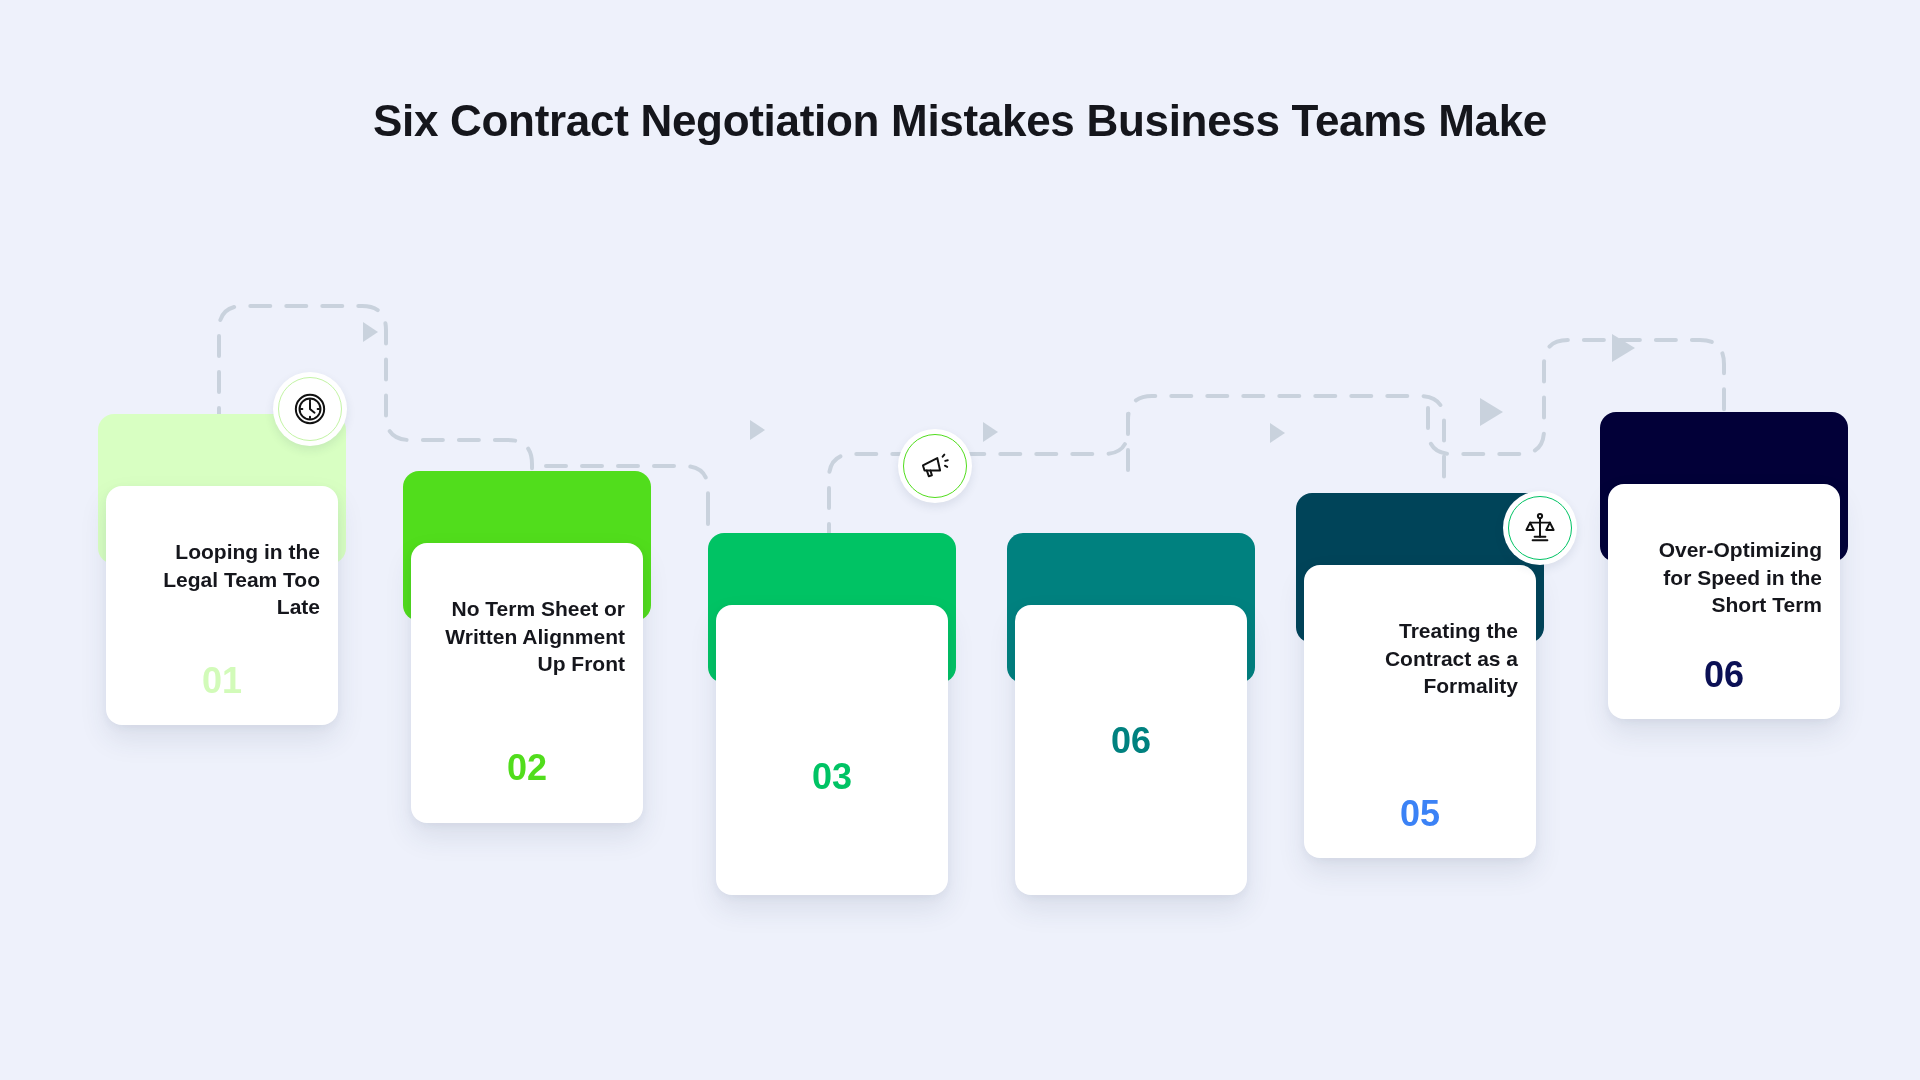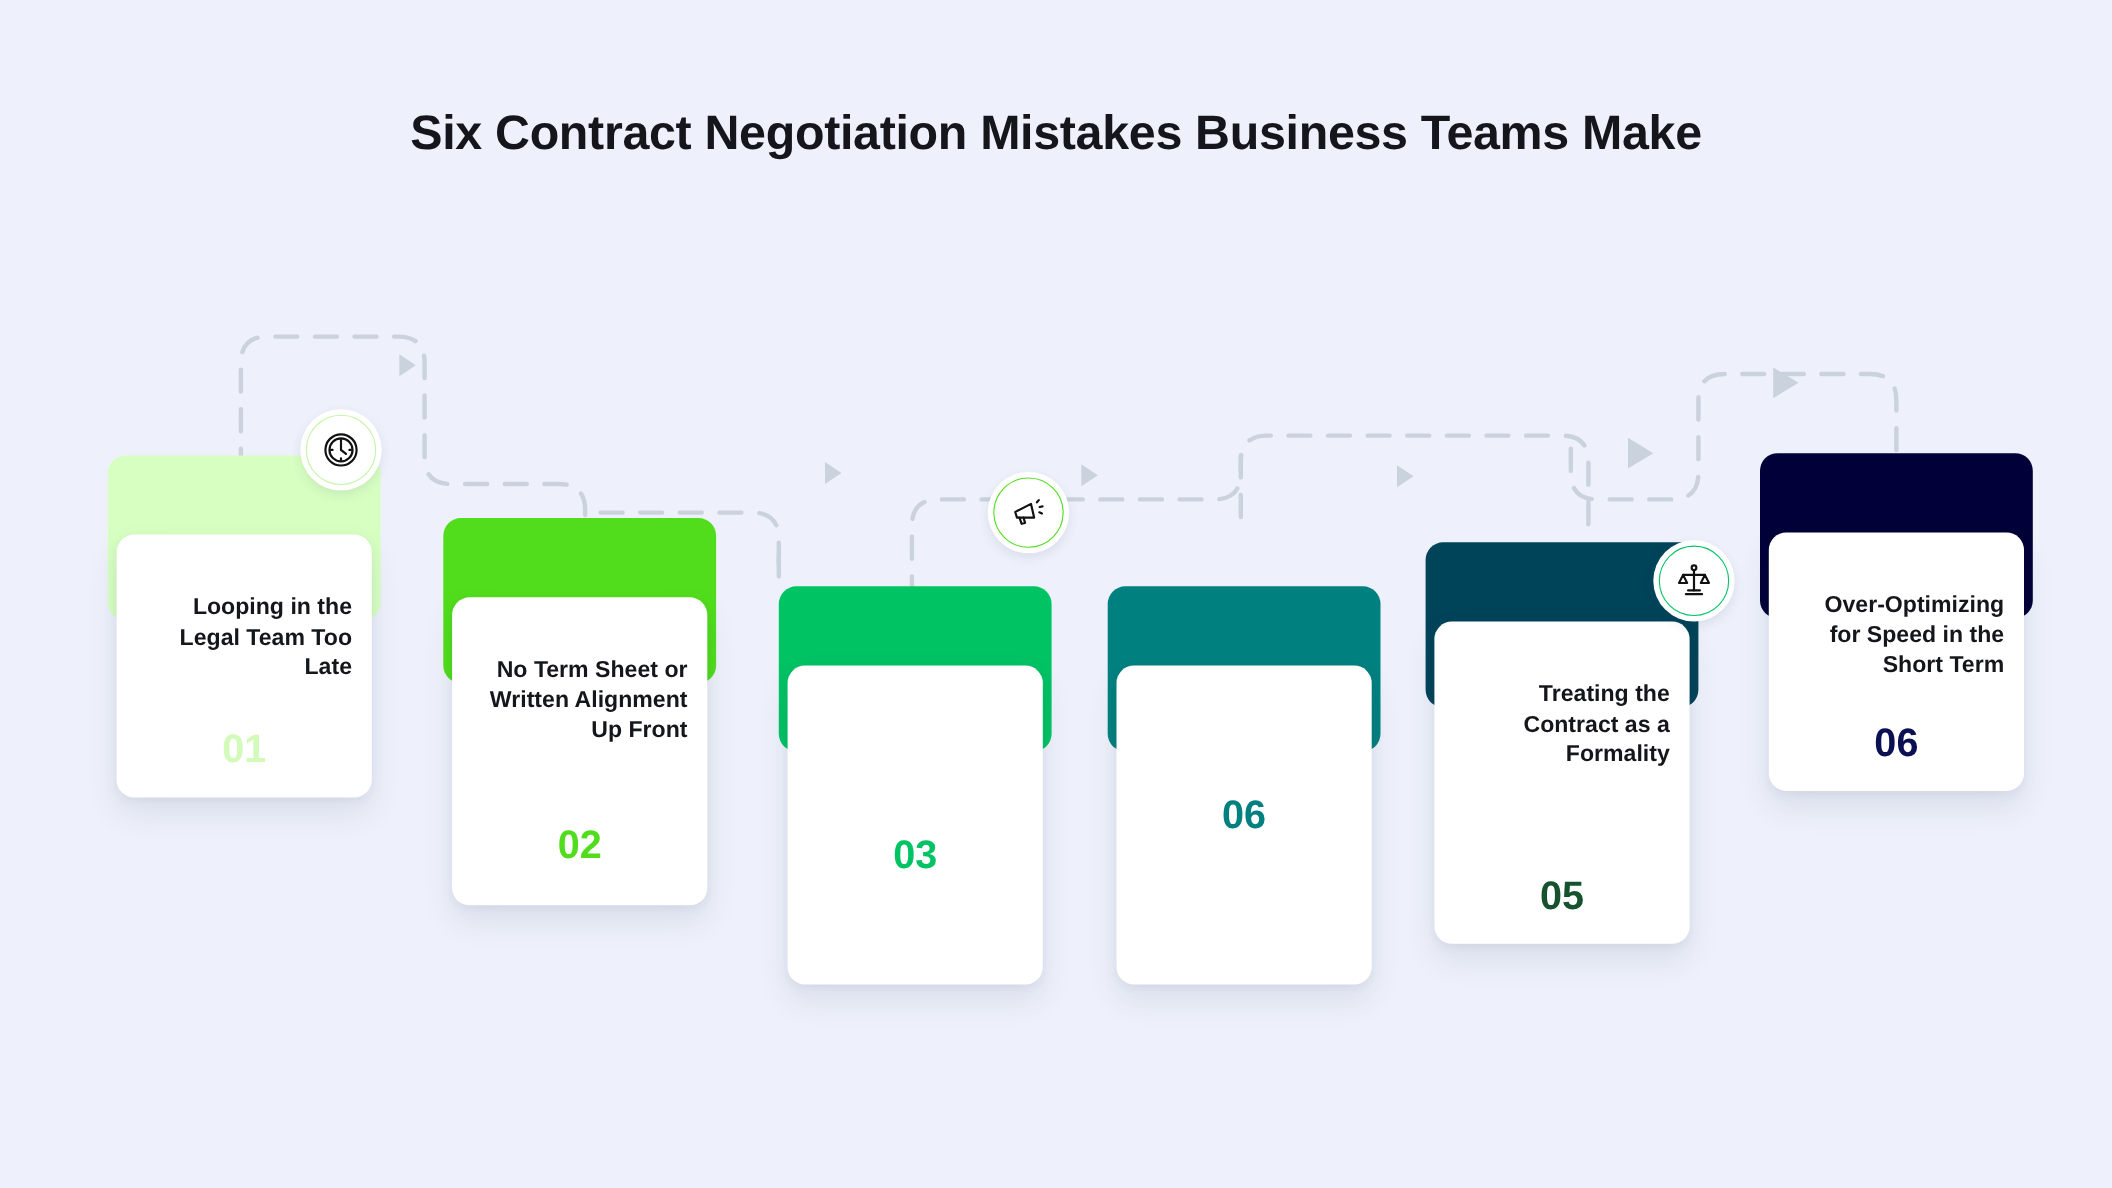--- a/index.html
+++ b/index.html
@@ -187,21 +187,21 @@
     <div class="panel" style="min-height:290px;">
       <div class="card-number" style="color:#00817f; margin-top:66px;">06</div>
     </div>
   </div>
 
   <div class="card" style="left:1296px; top:493px;">
     <div class="cap" style="background:#004459;"></div>
 
     <div class="panel" style="min-height:282px;">
       <div class="card-label">Treating the Contract as a Formality</div>
-      <div class="card-number" style="color:#14532d; margin-top:96px;">05</div>
+      <div class="card-number" style="color:#3b82f6; margin-top:96px;">05</div>
     </div>
   </div>
 
   <div class="card" style="left:1600px; top:412px;">
     <div class="cap" style="background:#020038;"></div>
 
     <div class="panel" style="min-height:228px;">
       <div class="card-label">Over-Optimizing for Speed in the Short Term</div>
       <div class="card-number" style="color:#0b1055; margin-top:38px;">06</div>
     </div>

